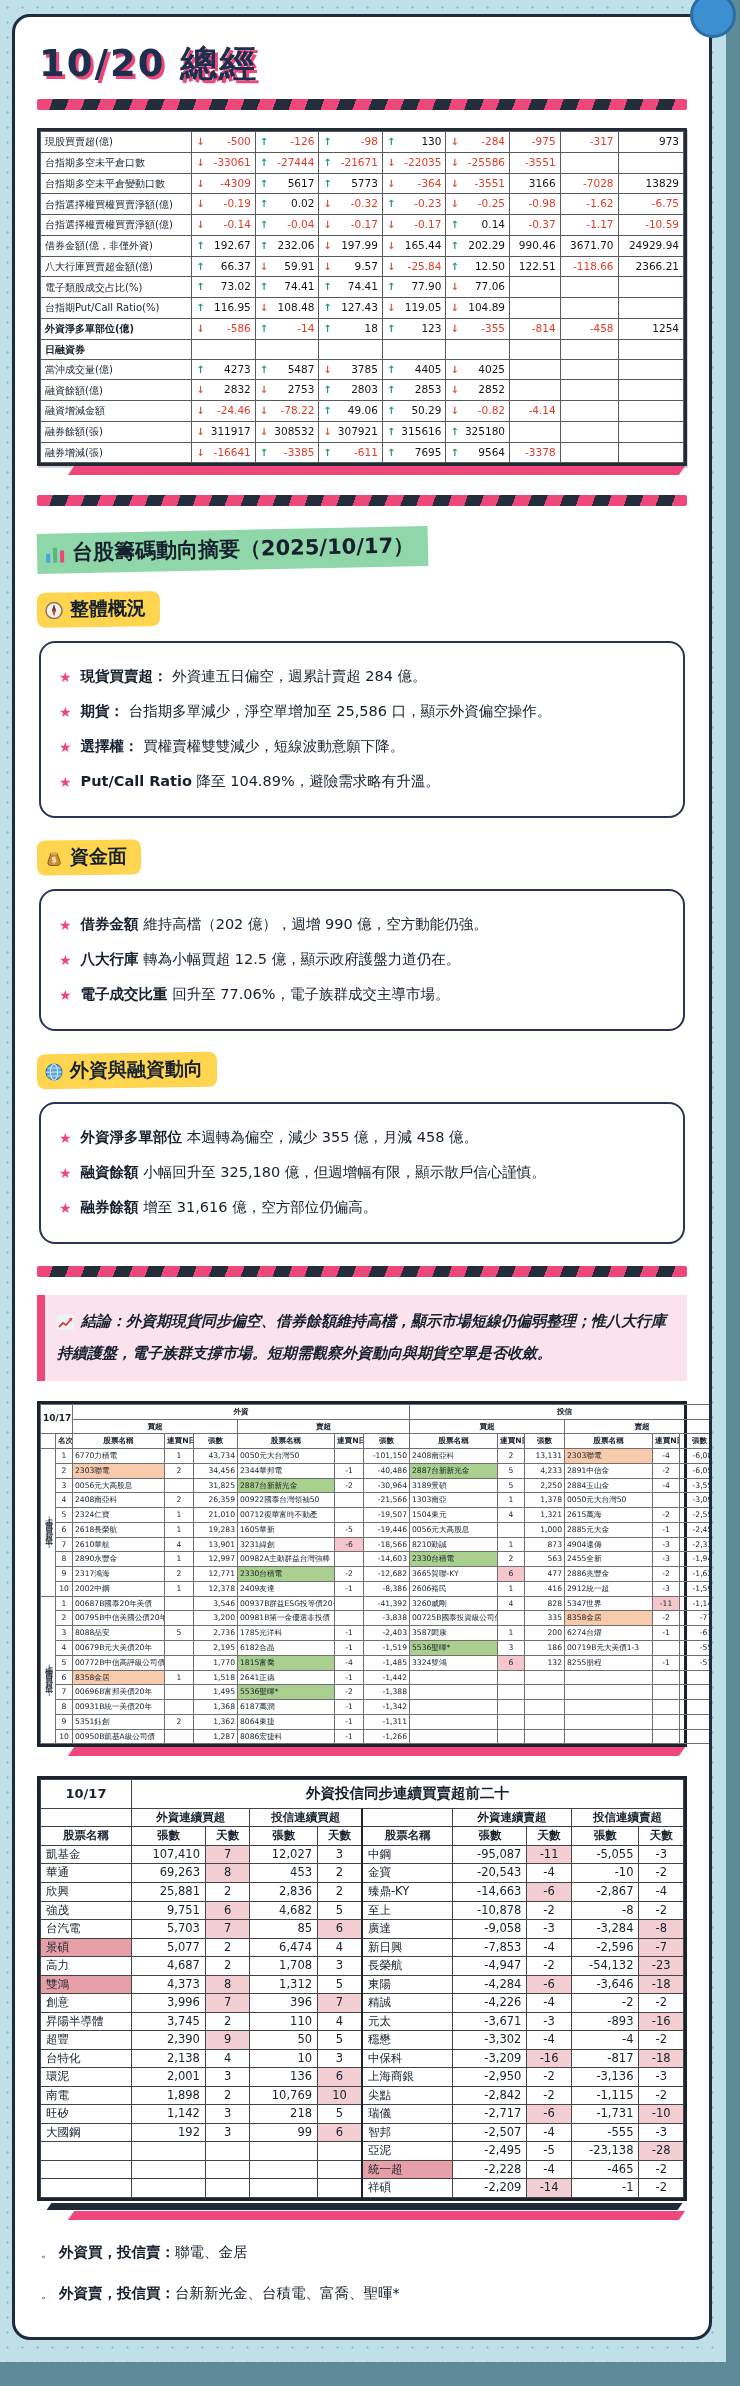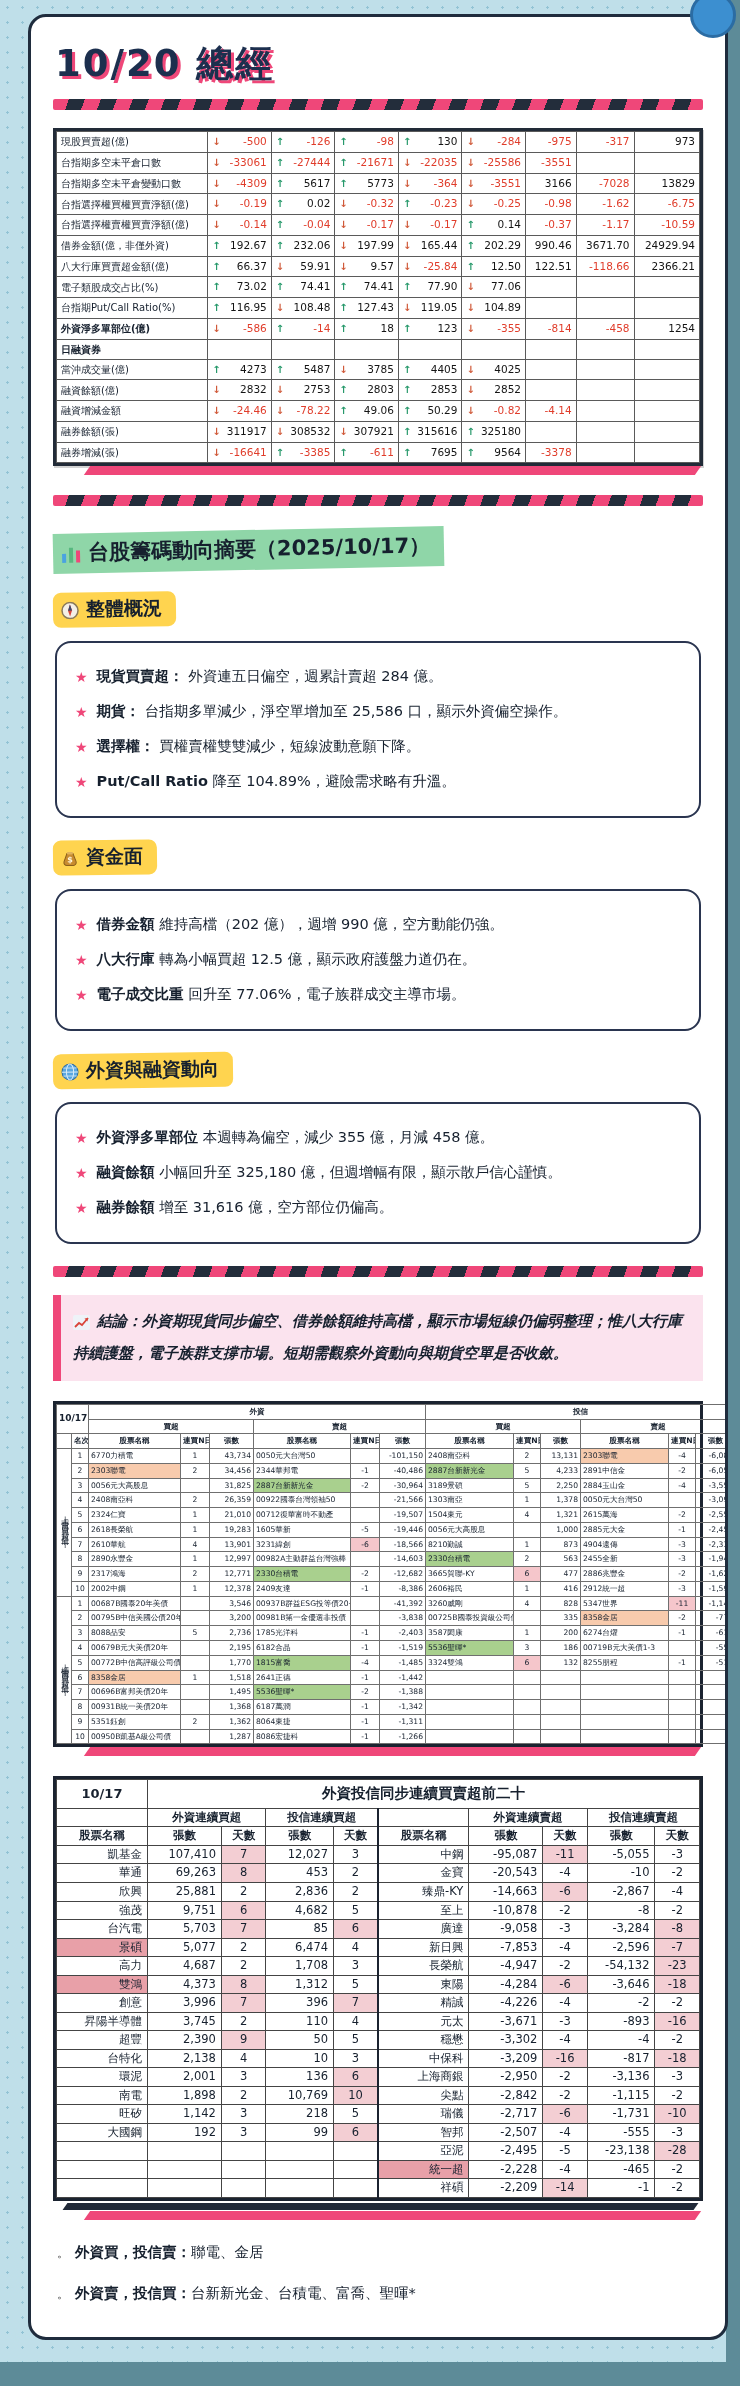--- a/index.html
+++ b/index.html
@@ -4,21 +4,21 @@
 <style>
   html,body{margin:0;padding:0}
   body{width:740px;height:2386px;background:var(--teal-edge,#5d8b98);
        font-family:"DejaVu Sans",sans-serif;position:relative;overflow:hidden;color:#16202e}
   .bg{position:absolute;left:0;top:0;width:726px;height:2362px;
       background-color:var(--bg-blue,#bfdfe9);
       background-image:radial-gradient(#92c3d4 1.3px,transparent 1.4px);
       background-size:15px 15px}
   .edge-circle{position:absolute;right:4px;top:-8px;width:40px;height:40px;border-radius:50%;
       background:#3c8fd0;border:3px solid #2b6ca3;z-index:6}
-  .card{position:absolute;left:28px;top:14px;width:700px;height:2326px;background:#fff;
+  .card{position:absolute;left:12px;top:14px;width:700px;height:2326px;background:#fff;
       border:3px solid var(--navy,#1f2c3d);border-radius:18px;box-sizing:border-box;
       padding:18px 22px 10px 22px;z-index:2;overflow:hidden}
   .title{font-size:37px;font-weight:800;color:#1c2f4e;letter-spacing:2px;
       text-shadow:3px 3px 0 var(--pink,#ef4779);margin:4px 0 10px 2px}
   .stripe{height:11px;border-radius:2px;
       background:repeating-linear-gradient(110deg,var(--pink,#ef4779) 0 15px,#232d3b 15px 30px)}
   .sp1{margin-bottom:18px}
   .sp2{margin:20px 0 22px 0}
   .sp3{margin:16px 0 18px 0}
   
@@ -70,21 +70,21 @@
   .dense .p{background:var(--hl-pink,#f5c6cb)}
   .dense th.datec{font-size:9px}
   
   .sync-frame{border:3px solid #1b2330;margin-top:20px}
   .sync{table-layout:fixed;width:100%}
   .sync th,.sync td{border:1px solid #444;font-size:11.5px;padding:1px 5px;line-height:1.35;
       overflow:hidden;white-space:nowrap}
   .sync th.ttl{font-size:14.5px;font-weight:800;padding:4px}
   .sync th.datec2{font-size:13px;font-weight:800}
   .sync th{font-weight:800;text-align:center}
-  .sync td.nm{text-align:right}
+  .sync td.nm{text-align:left}
   .sync td.q{text-align:right}
   .sync td.d{text-align:center}
   .sync td.mid,.sync th.mid{border-left:2.4px solid #1b2330}
   .sync .nh{background:var(--hl-rose,#e8a0a8)}
   .sync .dh{background:#f3ced3}
   
   #notes{margin:22px 4px 0 4px}
   .note{font-size:14.5px;margin:19px 0;line-height:1.5}
   .mk{font-size:12px;margin-right:6px;color:#333}
   .nlead{font-weight:800}

